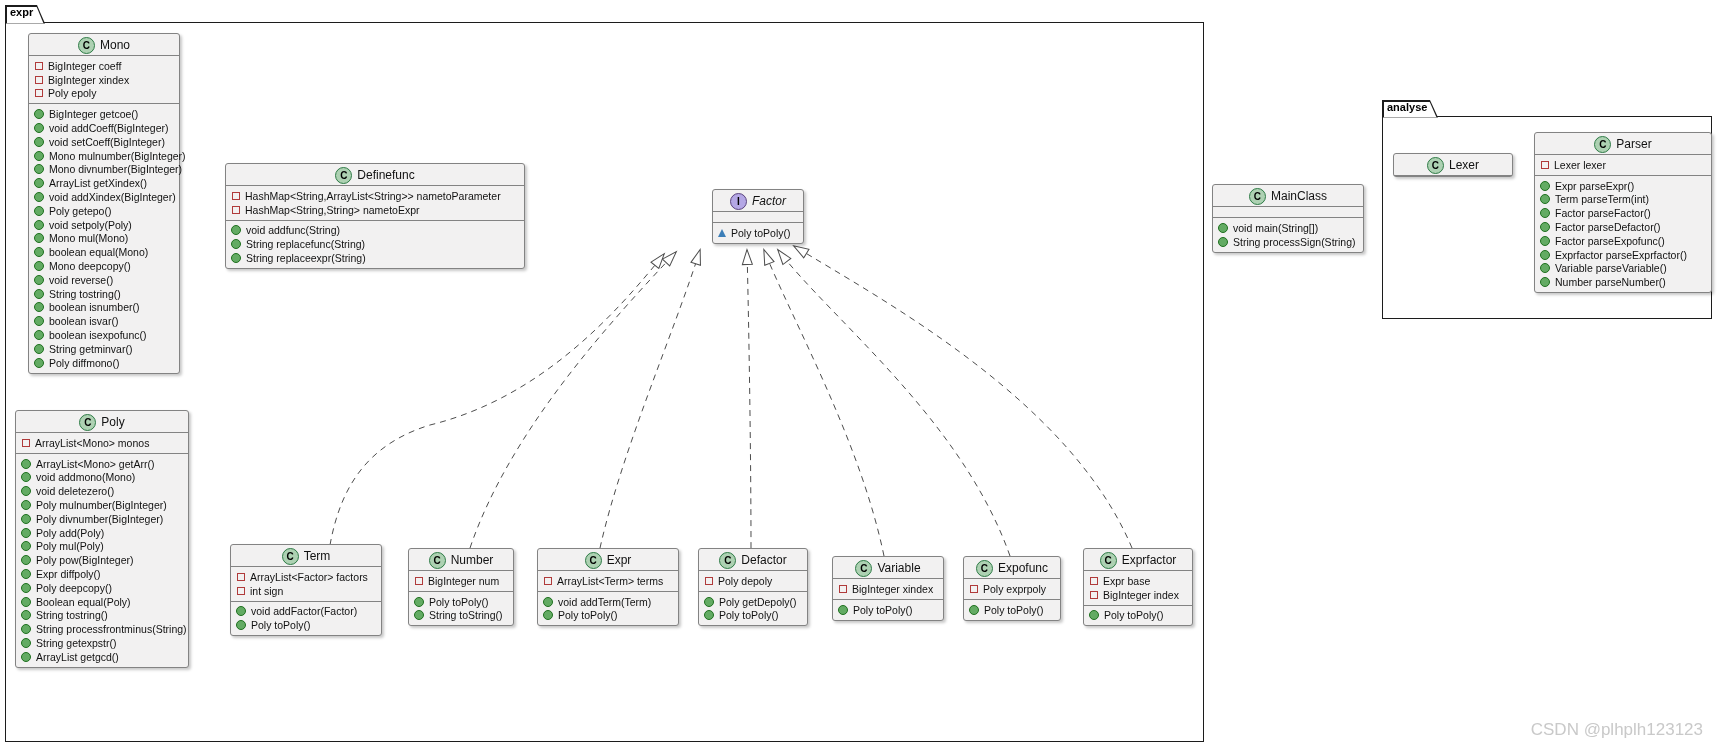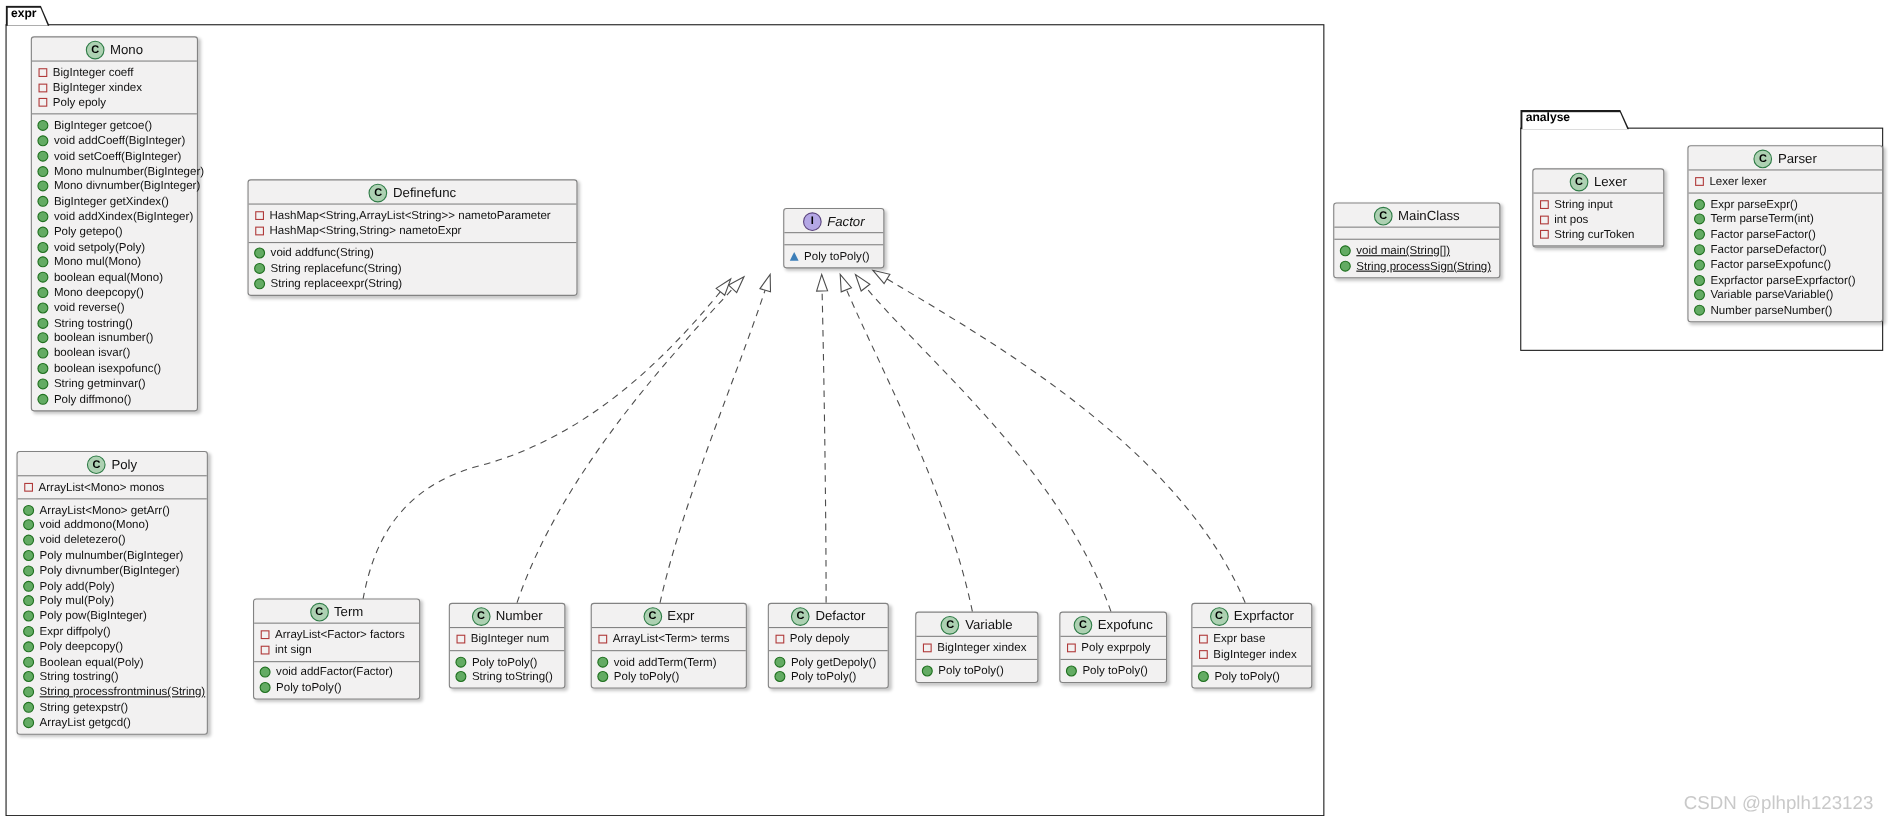--- a/index.html
+++ b/index.html
@@ -19,21 +19,21 @@
        padding:2px 4px 1px;border-bottom:1px solid #838383;height:18px;}
   .cls-icon{width:15px;height:15px;border-radius:50%;display:flex;align-items:center;
        justify-content:center;font-size:10px;font-weight:bold;color:#000;flex:0 0 auto;}
   .cls-icon.class{background:#ADD1B2;border:1px solid #2E7B46;}
   .cls-icon.interface{background:#B4A7E5;border:1px solid #5B447E;}
   .cls-name{font-size:12px;line-height:12px;text-align:center;}
   .cls-name.it{font-style:italic;}
   .sec{padding:3px 5px;}
   .sec.fields{border-bottom:1px solid #838383;min-height:4px;}
   .row{display:flex;align-items:center;gap:5px;height:13.8px;font-size:10.5px;white-space:nowrap;}
-  .row.static .txt{text-decoration:underline;}
+  .row.static .txt{}
   .mi{flex:0 0 auto;display:inline-block;}
   .mi.field{width:6px;height:6px;border:1px solid #B03A3A;background:transparent;margin-left:1px;}
   .mi.public{width:8px;height:8px;border-radius:50%;background:#63AB63;border:1px solid #1F701F;}
   .mi.private{width:7px;height:7px;background:#C14B50;border:1px solid #8B2B2B;}
   .mi.abstract{width:0;height:0;border-left:4.5px solid transparent;border-right:4.5px solid transparent;
        border-bottom:8px solid #3C7EB8;}
   .txt{line-height:12px;}
   
   svg.edges{position:absolute;left:0;top:0;z-index:1;pointer-events:none;}
   .edge{fill:none;stroke:#4d4d4d;stroke-width:1;stroke-dasharray:6 5;}
@@ -58,21 +58,21 @@
       <path d="M1010,556 C962,420 832,320 778,250" class="edge" marker-end="url(#arrow-realization)"></path>
       <path d="M1132,548 C1070,400 882,300 794,246" class="edge" marker-end="url(#arrow-realization)"></path>
     </svg>
   <div class="watermark">CSDN @plhplh123123</div>
 <div class="pkg" style="left: 5px; top: 22px; width: 1197px; height: 718px;"></div>
     <div class="pkg-tab" style="left: 5px; top: 5px; width: 40px; height: 18.5px;">
       <div class="pkg-tab-inner"></div>
       <span class="pkg-tab-label">expr</span>
     </div>
     <div class="pkg" style="left: 1382px; top: 116px; width: 328px; height: 201px;"></div>
-    <div class="pkg-tab" style="left: 1382px; top: 100px; width: 56px; height: 17.5px; padding-left: 43px;">
+    <div class="pkg-tab" style="left: 1382px; top: 100px; width: 56px; height: 17.5px;">
       <div class="pkg-tab-inner"></div>
       <span class="pkg-tab-label">analyse</span>
     </div>
     <div class="cls" style="left: 28px; top: 33px; width: 150px;">
       <div class="cls-header">
         <span class="cls-icon class">C</span>
         <span class="cls-name">Mono</span>
       </div>
       <div class="sec fields">
         <div class="row">
@@ -104,21 +104,21 @@
         <div class="row">
           <span class="mi public"></span>
           <span class="txt">Mono mulnumber(BigInteger)</span>
         </div>
         <div class="row">
           <span class="mi public"></span>
           <span class="txt">Mono divnumber(BigInteger)</span>
         </div>
         <div class="row">
           <span class="mi public"></span>
-          <span class="txt">BigInteger getXindex()</span>
+          <span class="txt">ArrayList getXindex()</span>
         </div>
         <div class="row">
           <span class="mi public"></span>
           <span class="txt">void addXindex(BigInteger)</span>
         </div>
         <div class="row">
           <span class="mi public"></span>
           <span class="txt">Poly getepo()</span>
         </div>
         <div class="row">
@@ -224,34 +224,20 @@
         <div class="row static">
           <span class="mi public"></span>
           <span class="txt">String processSign(String)</span>
         </div>
       </div>
     </div>
     <div class="cls" style="left: 1393px; top: 153px; width: 118px;">
       <div class="cls-header">
         <span class="cls-icon class">C</span>
         <span class="cls-name">Lexer</span>
-      </div>
-      <div class="sec fields">
-        <div class="row">
-          <span class="mi field"></span>
-          <span class="txt">String input</span>
-        </div>
-        <div class="row">
-          <span class="mi field"></span>
-          <span class="txt">int pos</span>
-        </div>
-        <div class="row">
-          <span class="mi field"></span>
-          <span class="txt">String curToken</span>
-        </div>
       </div>
     </div>
     <div class="cls" style="left: 1534px; top: 132px; width: 176px;">
       <div class="cls-header">
         <span class="cls-icon class">C</span>
         <span class="cls-name">Parser</span>
       </div>
       <div class="sec fields">
         <div class="row">
           <span class="mi field"></span>

